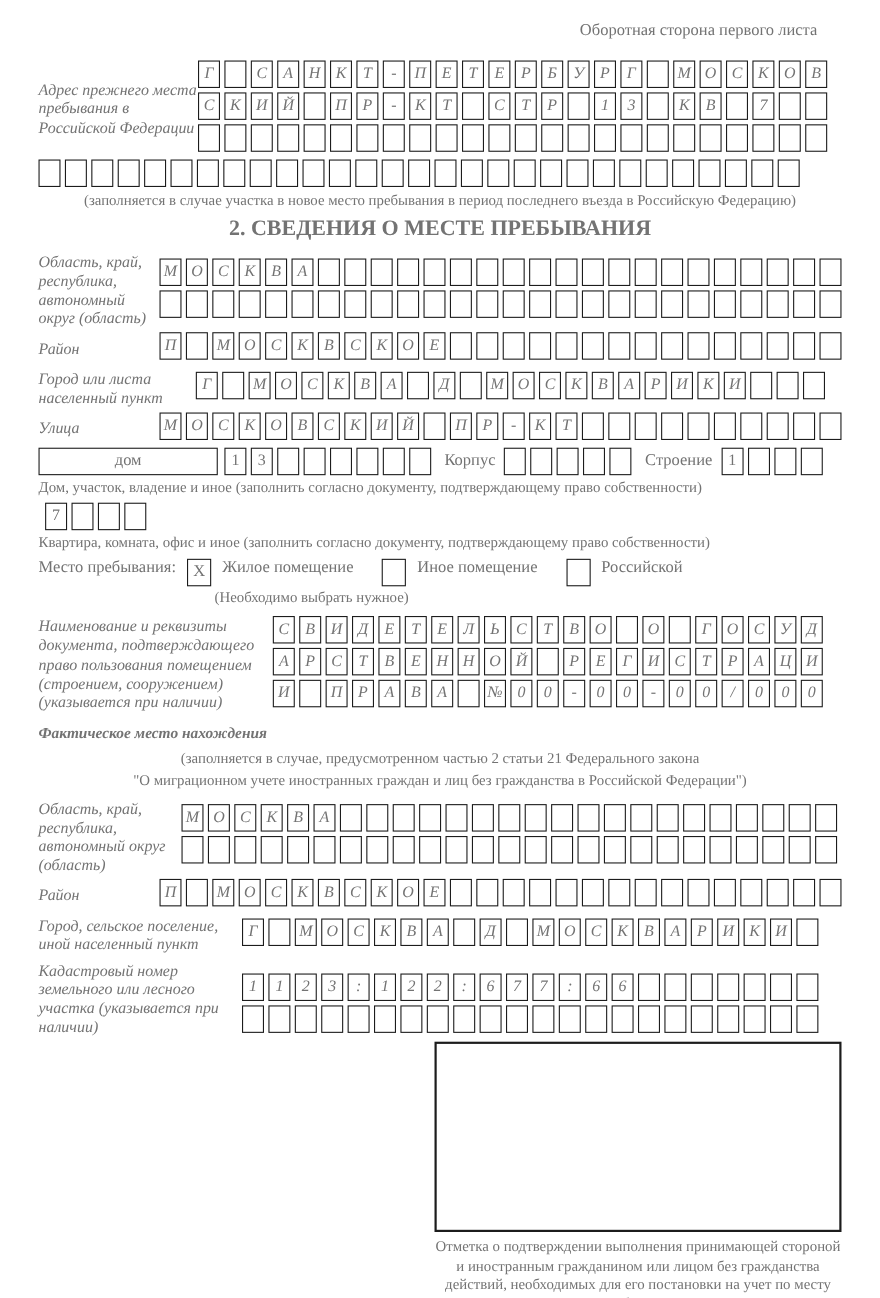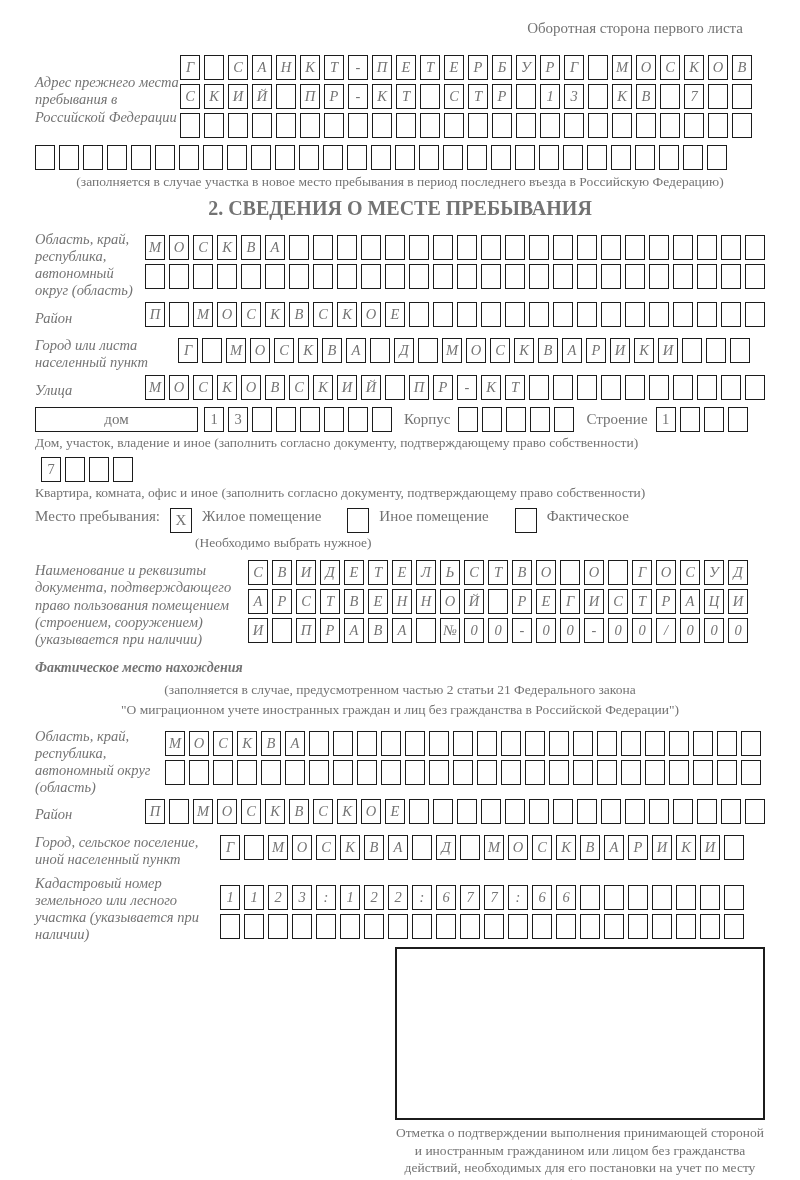--- a/index.html
+++ b/index.html
@@ -373,21 +373,21 @@
   </div>
   <div class="note">Квартира, комната, офис и иное (заполнить согласно документу, подтверждающему право собственности)</div>
 
   <div class="stay-row">
     <span>Место пребывания:</span>
     <span class="checkbox" style="margin-left:10px;">X</span>
     <span class="opt-label">Жилое помещение</span>
     <span class="checkbox"></span>
     <span class="opt-label">Иное помещение</span>
     <span class="checkbox"></span>
-    <span class="opt-label">Фактическое</span>
+    <span class="opt-label">Российской</span>
   </div>
   <div class="stay-note">(Необходимо выбрать нужное)</div>
 
   <div class="field">
     <div class="field-label w205">Наименование и реквизиты документа, подтверждающего право пользования помещением (строением, сооружением) (указывается при наличии)</div>
     <div class="rows" style="margin-left:8px;">
       <div class="cells">
           <span class="cell">С</span>
           <span class="cell">В</span>
           <span class="cell">И</span>

